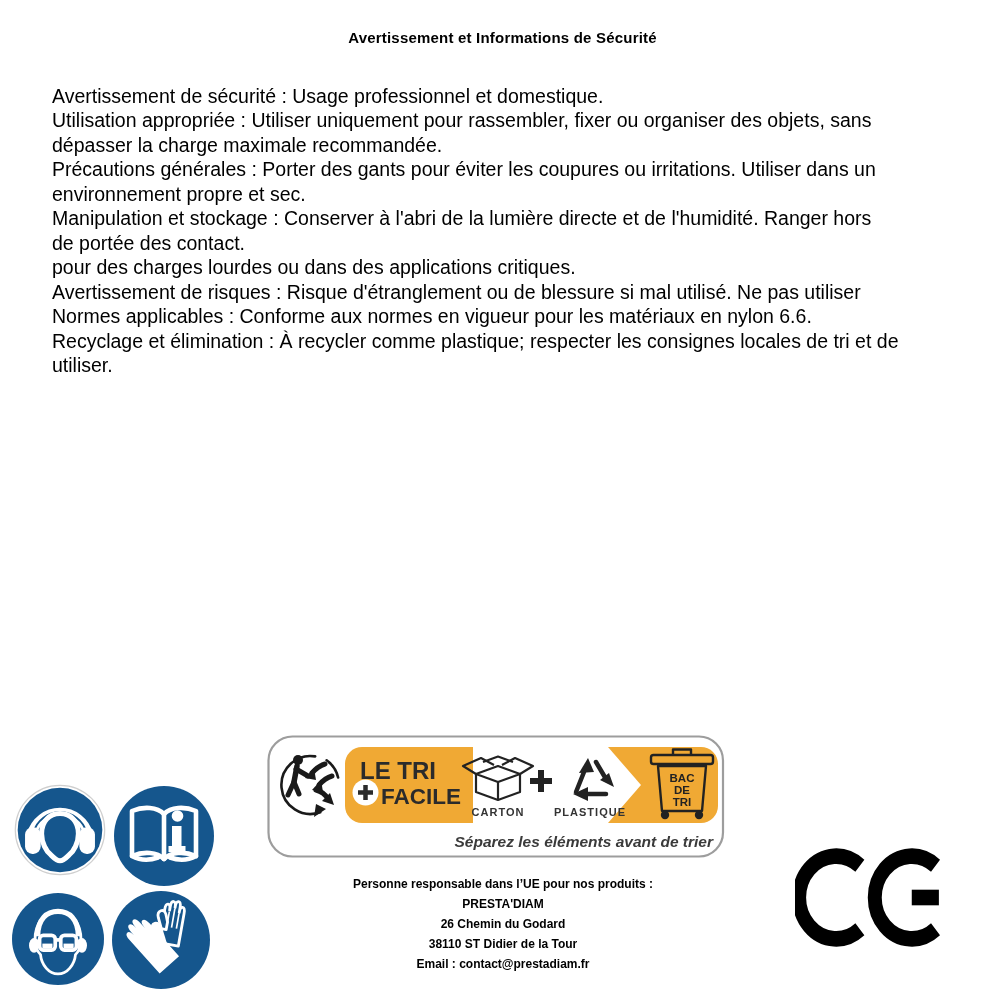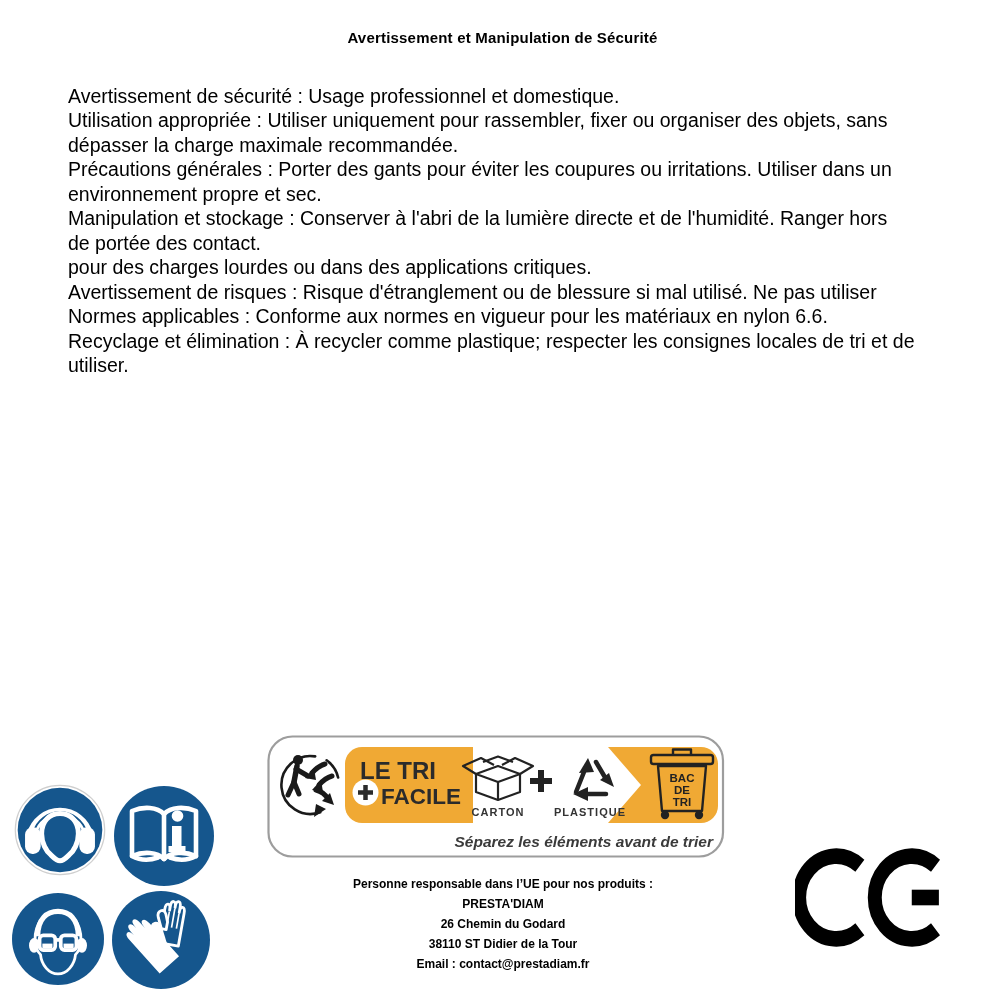--- a/index.html
+++ b/index.html
@@ -5,42 +5,42 @@
   html,body{margin:0;padding:0;background:#fff;}
   #canvas{
     position:relative;width:1005px;height:1005px;background:#ffffff;overflow:hidden;
     font-family:"Liberation Sans", sans-serif;color:#000;
   }
   .page-title{
     position:absolute;left:0;right:0;top:29px;text-align:center;
     font-size:15px;font-weight:bold;letter-spacing:.2px;
   }
   .safety-block{
-    position:absolute;left:68px;top:84px;width:900px;
+    position:absolute;left:52px;top:84px;width:900px;
     font-size:19.5px;line-height:24.45px;
   }
   .safety-block div{white-space:nowrap;}
   .fr-label{
     position:absolute;left:269px;top:750px;font-size:13px;font-weight:bold;
   }
   .infotri{position:absolute;left:267px;top:735px;width:458px;height:123px;}
   .responsible{
     position:absolute;left:253px;top:874px;width:500px;text-align:center;
     font-size:12px;font-weight:bold;line-height:20.1px;
   }
   .picto{position:absolute;}
   .ce{position:absolute;left:795px;top:846px;width:148px;height:103px;}
   svg text{font-family:"Liberation Sans", sans-serif;}
 </style>
 </head>
 <body>
 
 <div id="canvas">
 
-  <div class="page-title">Avertissement et Manipulation de Sécurité</div>
+  <div class="page-title">Avertissement et Informations de Sécurité</div>
 
   <div class="safety-block">
     <div>Avertissement de sécurité : Usage professionnel et domestique.</div>
     <div>Utilisation appropriée : Utiliser uniquement pour rassembler, fixer ou organiser des objets, sans</div>
     <div>dépasser la charge maximale recommandée.</div>
     <div>Précautions générales : Porter des gants pour éviter les coupures ou irritations. Utiliser dans un</div>
     <div>environnement propre et sec.</div>
     <div>Manipulation et stockage : Conserver à l'abri de la lumière directe et de l'humidité. Ranger hors</div>
     <div>de portée des contact.</div>
     <div>pour des charges lourdes ou dans des applications critiques.</div>

